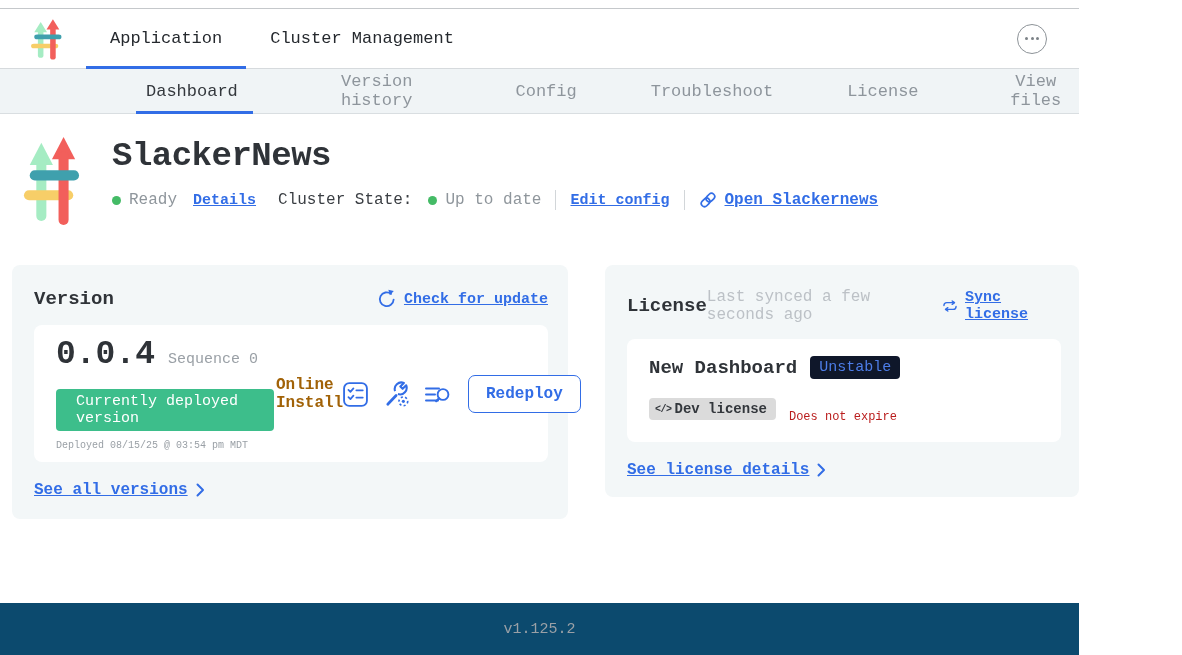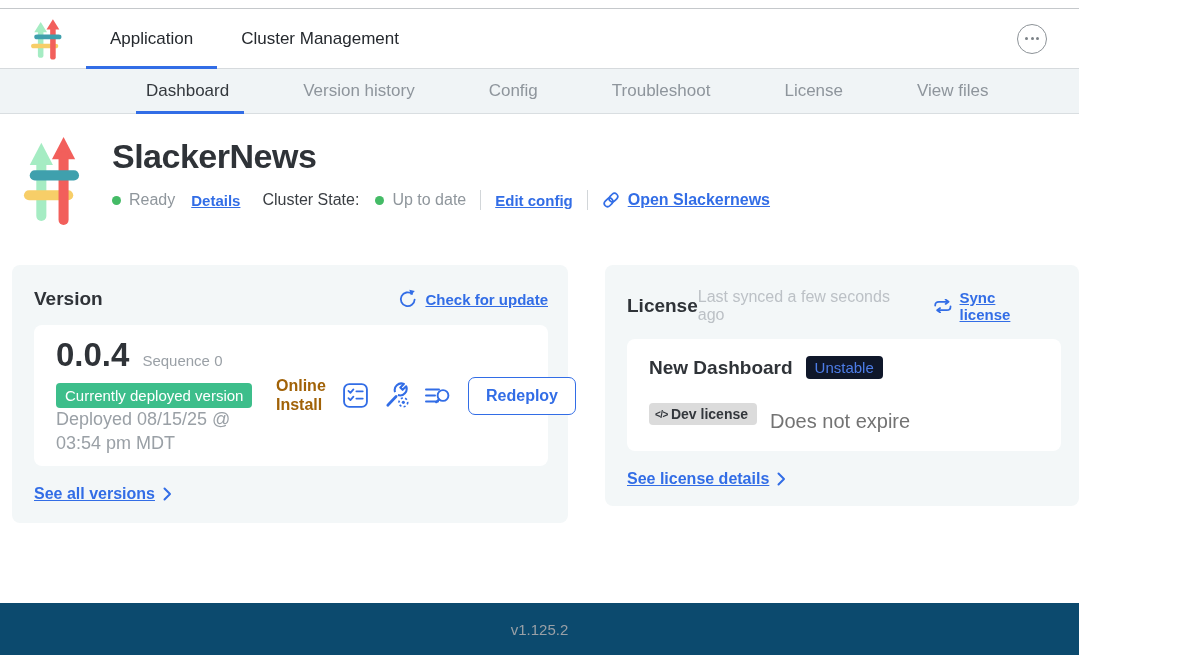--- a/index.html
+++ b/index.html
@@ -1,18 +1,18 @@
 <!DOCTYPE html>
 <html><head>
 <meta charset="utf-8">
 <style>
   html,body{margin:0;padding:0;background:#ffffff;}
   .page{
     position:relative;width:1079px;height:655px;background:#fff;overflow:hidden;
-    font-family:Liberation Sans, sans-serif;color:#32363b;
+    font-family:Liberation Mono, monospace;color:#32363b;
   }
   
   .top-strip{height:8px;background:#fff;border-bottom:1px solid #c5c8cb;}
   .topnav{height:59px;background:#fff;border-bottom:1px solid #d6dadd;display:flex;align-items:stretch;padding:0 32px 0 30px;}
   .nav-logo{display:flex;align-items:center;margin-right:24px;}
   .topnav-tabs{display:flex;}
   .topnav-tab{display:flex;align-items:center;padding:0 24px;font-size:17px;color:#25292e;position:relative;cursor:pointer;background:none;border:none;font-family:inherit;}
   .topnav-tab.active{font-weight:500;}
   .topnav-tab.active::after{content:'';position:absolute;left:0;right:0;bottom:-1px;height:3px;background:#326de6;}
   .more-btn{margin-left:auto;align-self:center;width:30px;height:30px;border:1.4px solid #8d9398;border-radius:50%;background:#fff;display:flex;align-items:center;justify-content:center;gap:2.5px;cursor:pointer;padding:0;}
@@ -42,35 +42,35 @@
   .iconlink{display:flex;align-items:center;gap:8px;font-size:15px;}
   .version-card{width:556px;padding:23px 20px 20px 22px;box-sizing:border-box;}
   .license-card{width:557px;padding:23px 18px 18px 22px;box-sizing:border-box;}
   .license-card .card-head{padding-right:12px;}
   .inner-card{background:#fff;border-radius:8px;margin-top:15px;}
   .version-inner{padding:11px 18px 10px 22px;display:flex;}
   .v-left{flex:0 0 218px;}
   .v-number-row{display:flex;align-items:baseline;gap:13px;}
   .v-number{font-size:33px;font-weight:bold;color:#2f3338;}
   .v-seq{font-size:15px;color:#9aa0a6;}
-  .deployed-badge{display:inline-block;background:#3dbe8b;color:#fff;font-size:15px;padding:4px 9px;border-radius:4px;margin-top:9px;}
-  .deployed-at{color:#9aa0a6;font-size:18px;line-height:1.32;margin-top:0;width:218px;}
+  .deployed-badge{display:inline-block;background:#3dbe8b;color:#fff;font-size:15px;padding:4px 20px;border-radius:4px;margin-top:16px;}
+  .deployed-at{color:#9aa0a6;font-size:10px;line-height:1.32;margin-top:8px;width:218px;}
   .v-right{display:flex;align-items:center;gap:14px;margin-left:2px;align-self:center;}
   .install-type{color:#a16207;font-weight:bold;font-size:16px;line-height:1.15;width:52px;}
   .icon-btn{background:none;border:none;padding:0;cursor:pointer;display:flex;align-items:center;}
   .redeploy-btn{border:1.5px solid #326de6;color:#326de6;background:#fff;font-weight:bold;font-size:16px;font-family:inherit;padding:9px 17px;border-radius:7px;cursor:pointer;margin-left:2px;}
   .card-foot{margin-top:19px;display:flex;align-items:center;gap:8px;}
   .license-inner{padding:17px 20px 18px 22px;}
   .customer-row{display:flex;align-items:center;gap:13px;}
   .customer-name{font-size:19px;font-weight:bold;color:#2f3338;}
   .channel-badge{background:#0f172a;color:#4d7de8;font-size:15px;padding:3px 9px;border-radius:4px;}
   .license-meta{display:flex;align-items:center;gap:13px;margin-top:15px;}
   .type-badge{background:#dbdbdb;color:#33373c;font-weight:bold;font-size:14px;padding:3px 9px 3px 6px;border-radius:4px;display:flex;align-items:center;gap:3px;}
   .code-glyph{font-size:10px;font-weight:bold;letter-spacing:-0.5px;position:relative;top:0.5px;}
-  .expiry{color:#737373;font-size:20px;margin-top:16px;}
+  .expiry{color:#b91c1c;font-size:12px;margin-top:16px;}
   .muted-sync{color:#bcc1c6;font-size:16px;margin-right:16px;}
   
   .footer{position:absolute;left:0;right:0;bottom:0;height:52px;background:#0c4a6e;display:flex;align-items:center;justify-content:center;font-size:15px;color:#9aa0a6;}
   svg{display:block;}
 </style>
 </head>
 <body>
 
 <div class="page">
 

